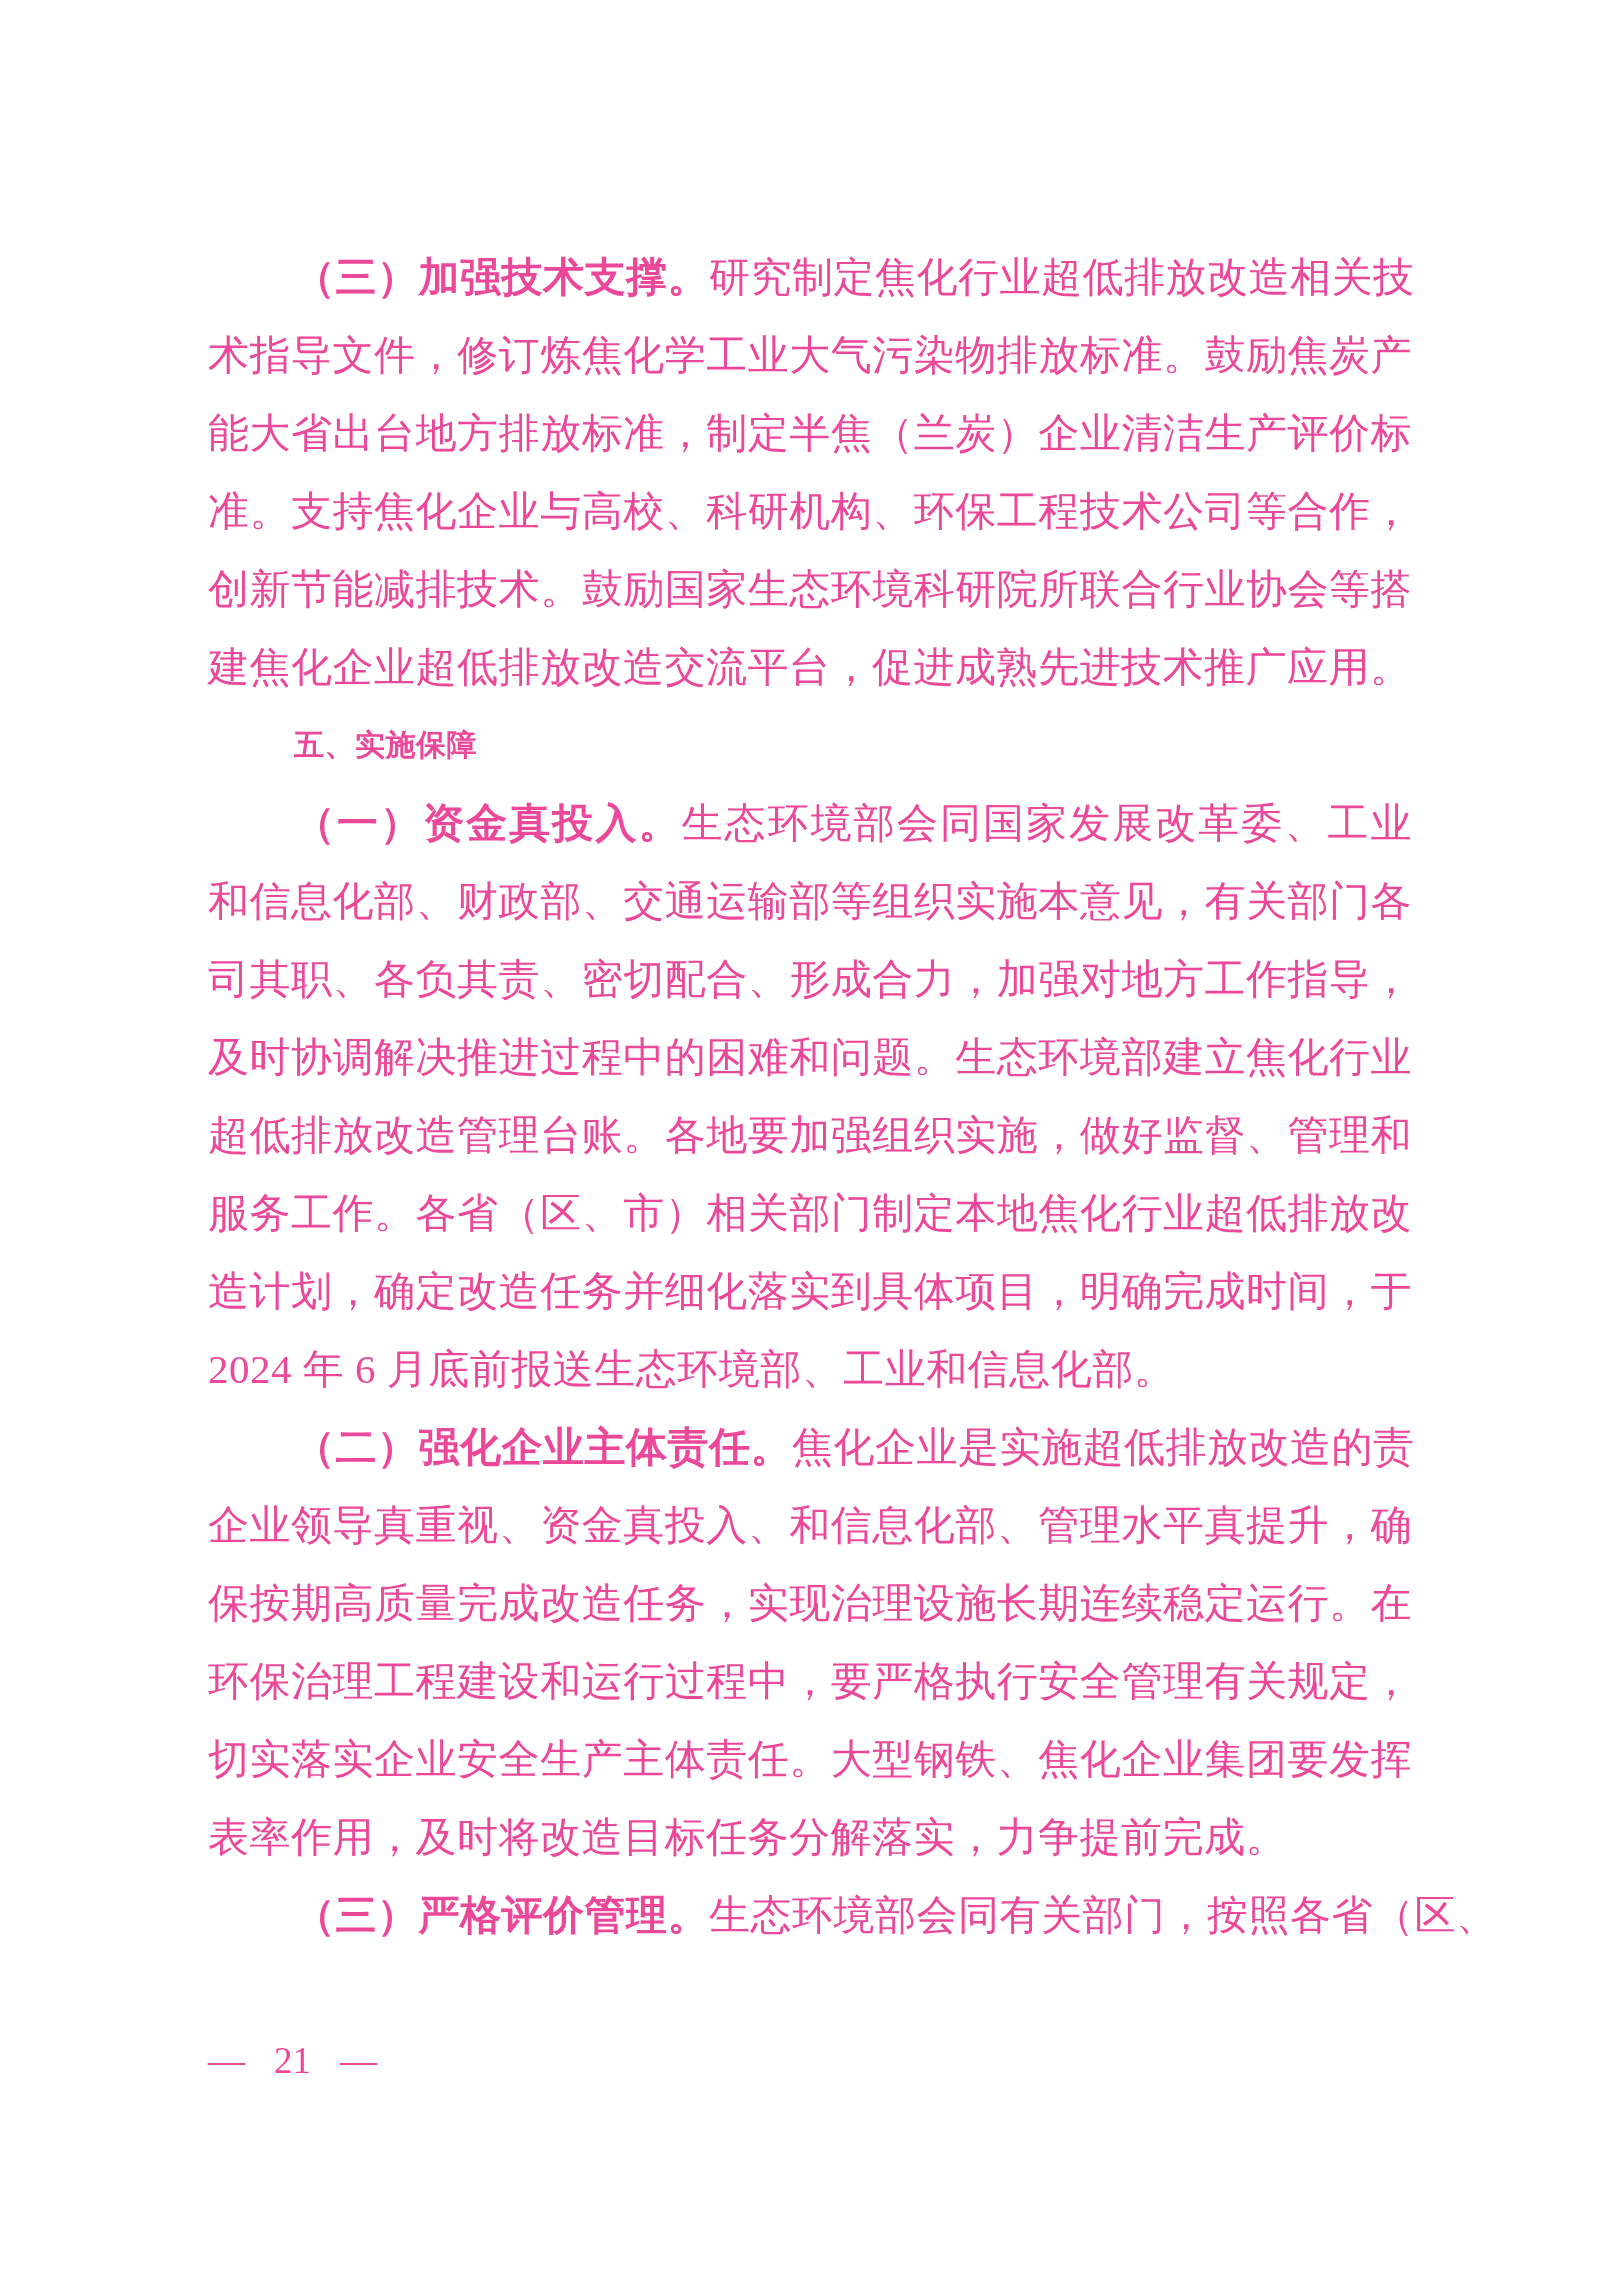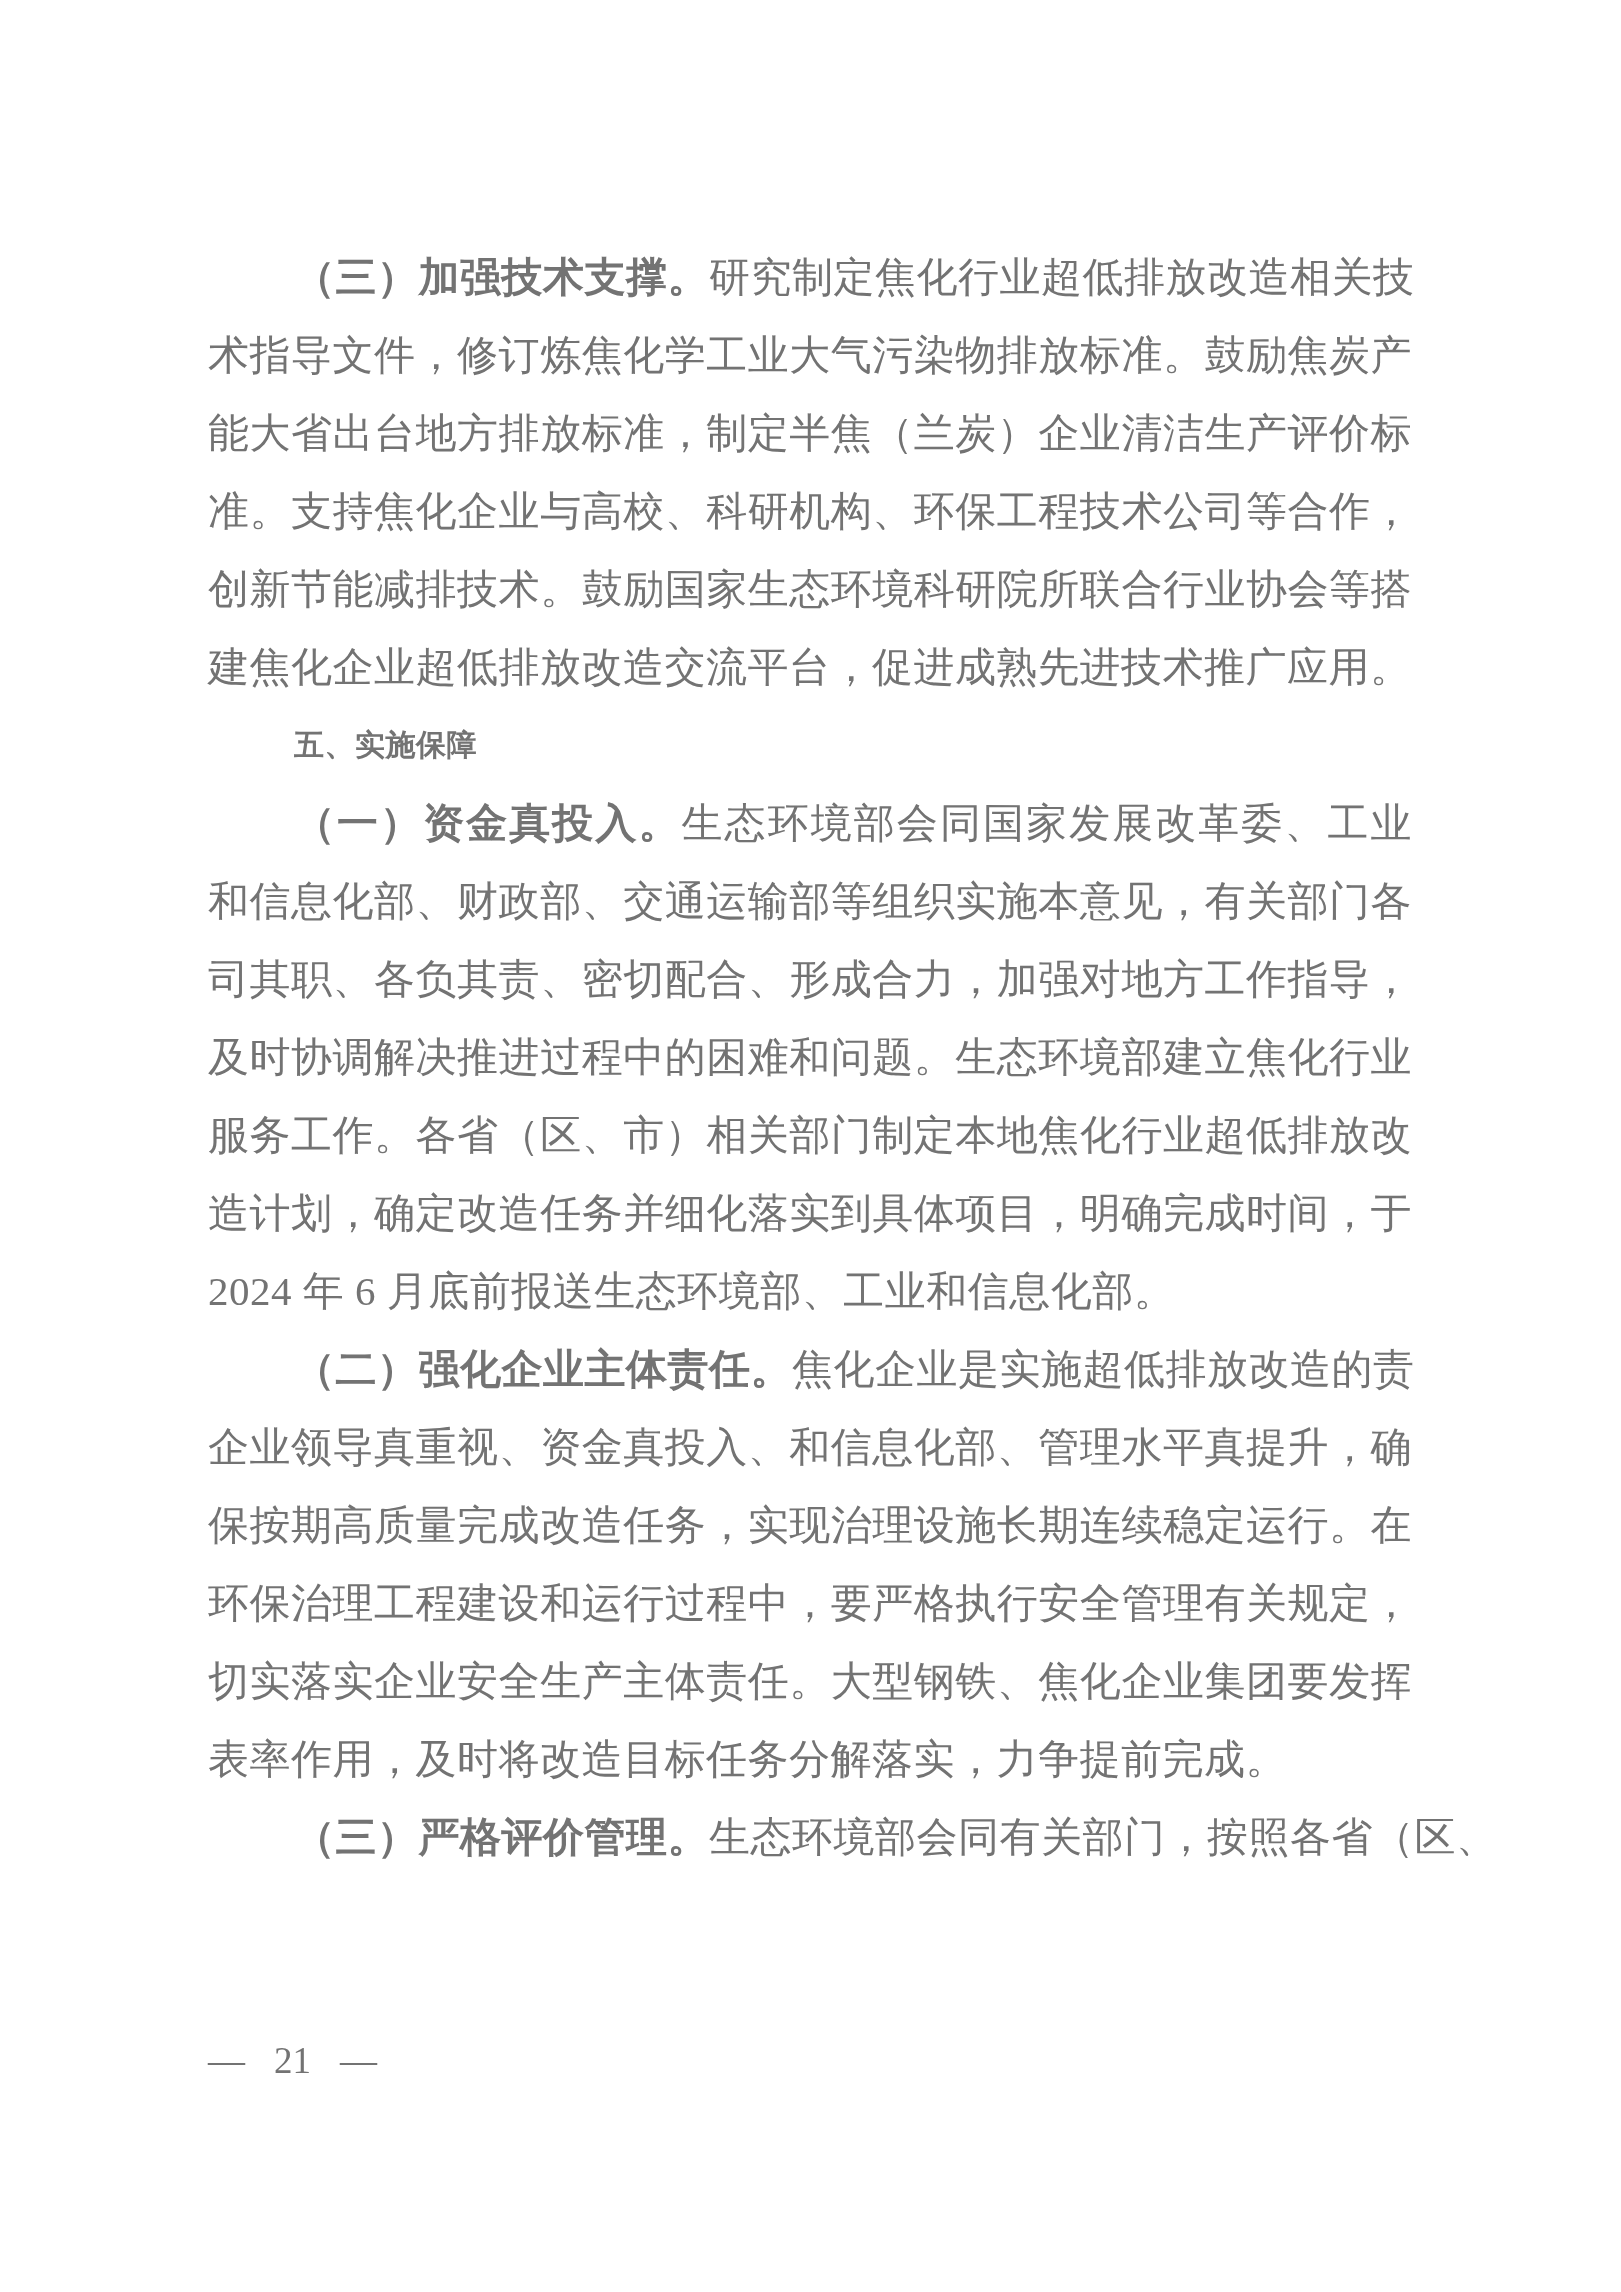--- a/index.html
+++ b/index.html
@@ -5,21 +5,21 @@
   html, body {
     margin: 0;
     padding: 0;
     background: #ffffff;
   }
   .page {
     position: relative;
     width: 1621px;
     height: 2199px;
     background: #ffffff;
-    color: #737373;
+    color: #ec4899;
     font-family: "Liberation Serif", "DejaVu Serif", serif;
     overflow: hidden;
   }
   .text-block {
     position: absolute;
     left: 208px;
     top: 238px;
     width: 1204px;
   }
   .line {
@@ -93,20 +93,23 @@
       <div class="line">
       <span class="body-text">和信息化部、财政部、交通运输部等组织实施本意见，有关部门各</span>
     </div>
       <div class="line">
       <span class="body-text">司其职、各负其责、密切配合、形成合力，加强对地方工作指导，</span>
     </div>
       <div class="line">
       <span class="body-text">及时协调解决推进过程中的困难和问题。生态环境部建立焦化行业</span>
     </div>
       <div class="line">
+      <span class="body-text">超低排放改造管理台账。各地要加强组织实施，做好监督、管理和</span>
+    </div>
+      <div class="line">
       <span class="body-text">服务工作。各省（区、市）相关部门制定本地焦化行业超低排放改</span>
     </div>
       <div class="line">
       <span class="body-text">造计划，确定改造任务并细化落实到具体项目，明确完成时间，于</span>
     </div>
       <div class="line short">
       <span class="body-text">2024 年 6 月底前报送生态环境部、工业和信息化部。</span>
     </div>
       <div class="line indent">
       <span class="lead">（二）强化企业主体责任。</span><span class="body-text">焦化企业是实施超低排放改造的责</span>

